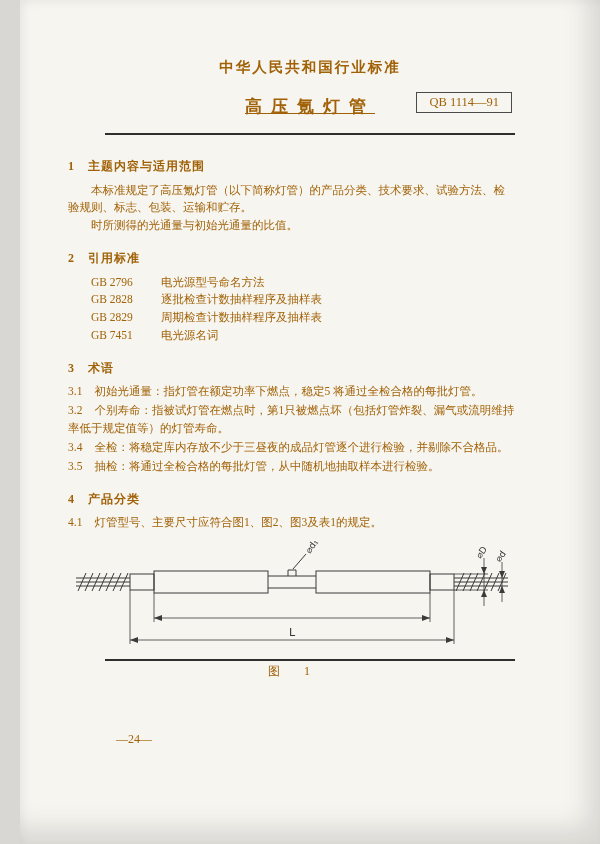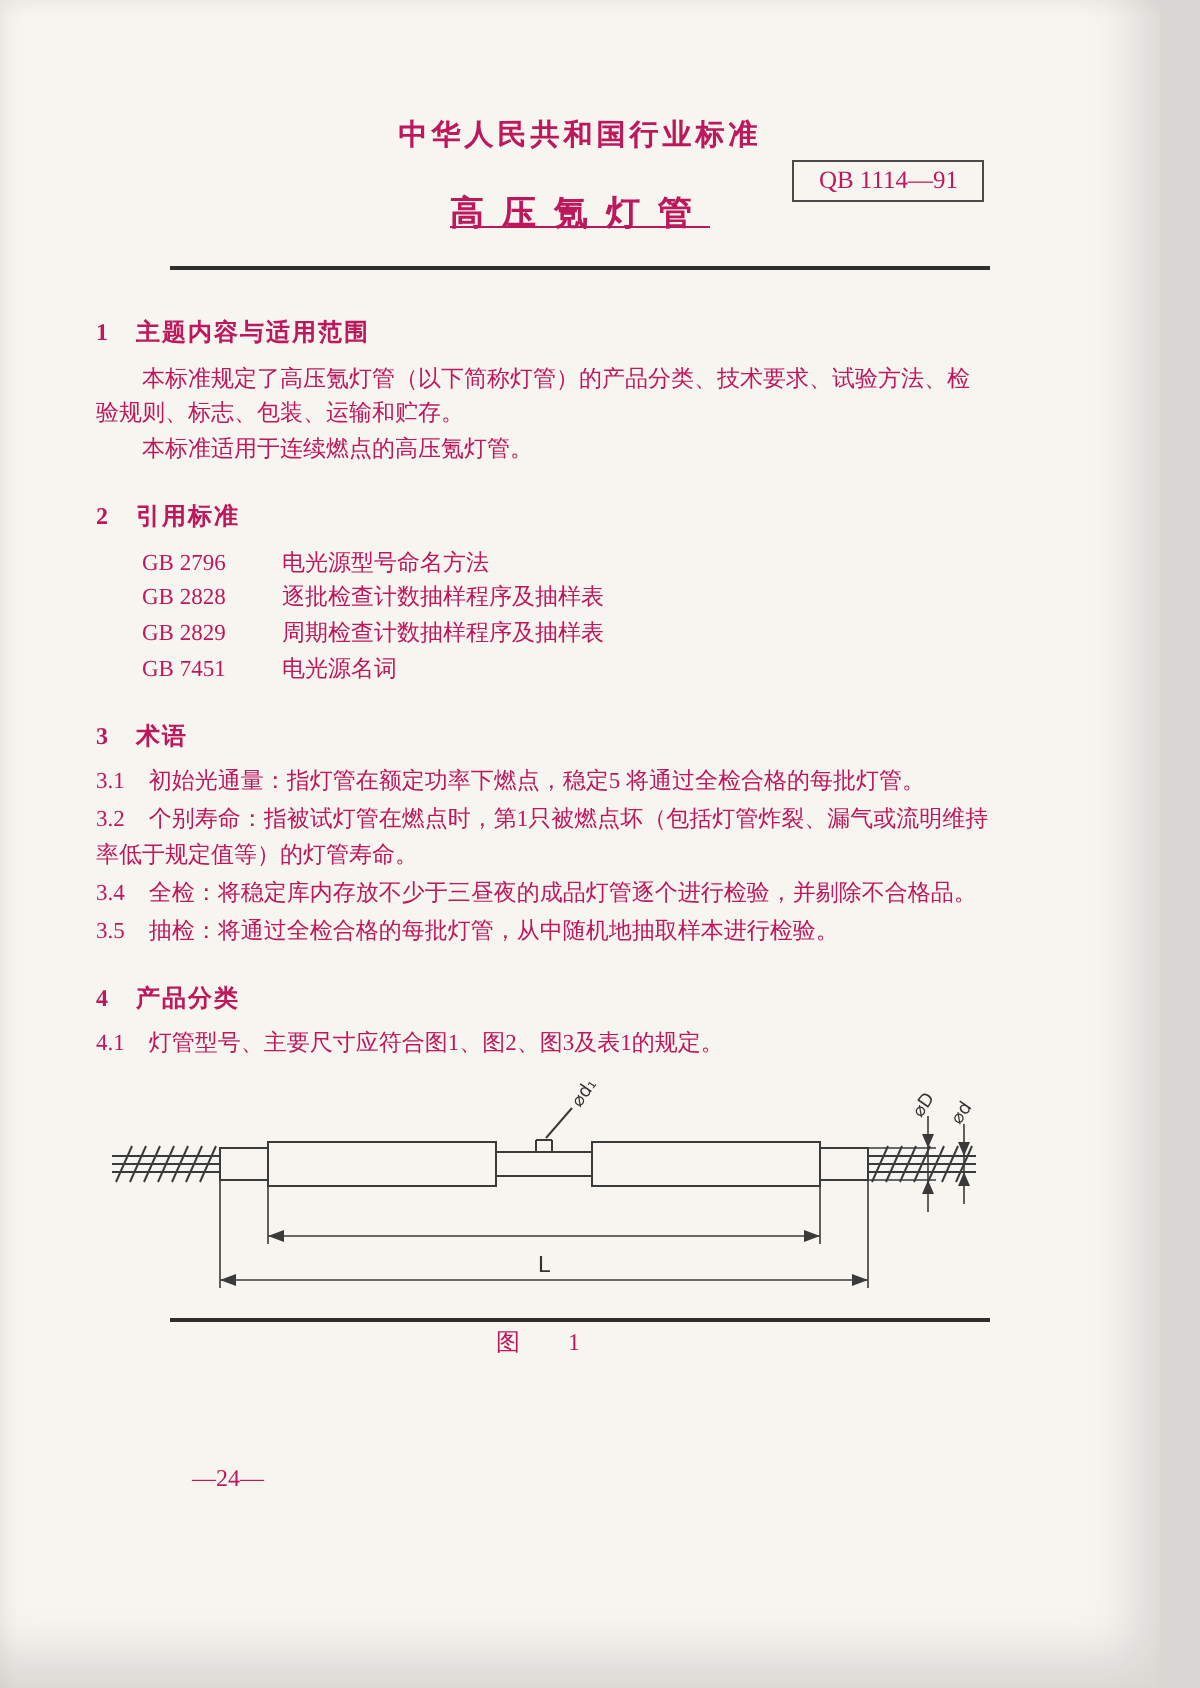--- a/index.html
+++ b/index.html
@@ -5,25 +5,25 @@
   * { margin:0; padding:0; box-sizing:border-box; }
   html,body { width:600px; height:844px; }
   body {
     font-family:"Liberation Serif","DejaVu Serif",serif;
     background:#d9d7d3;
   }
   .page {
     position:relative; width:580px; height:844px;
     background:#f7f5f0;
     box-shadow: inset -12px -16px 26px rgba(0,0,0,0.12), inset 3px 3px 8px rgba(0,0,0,0.04);
-    color:#be185d; overflow:hidden;
+    color:#a16207; overflow:hidden;margin-left:20px;
   }
   .std-class { text-align:center; padding-top:58px; font-size:14.5px; font-weight:bold; letter-spacing:2px; }
   .doc-number-box {
-    position:absolute; top:80px; right:88px;
+    position:absolute; top:92px; right:88px;
     border:1px solid #4a4a4a; padding:2px 12px; font-size:12.5px; background:transparent;
   }
   .doc-title { text-align:center; margin-top:18px; font-size:17px; font-weight:bold; letter-spacing:9px;text-decoration:underline; }
   .top-rule { margin:15px 85px 0; border-top:2px solid #2e2e2e; height:0; }
   .content { padding:8px 84px 0 48px; font-size:11.5px; line-height:1.55; }
   h2.sec { font-size:12px; font-weight:bold; margin-top:14px; margin-bottom:6px; letter-spacing:1px; }
   p.body-para { text-indent:2em; }
   p.ref-item { padding-left:2em; }
   .ref-code { display:inline-block; min-width:60px; margin-right:10px; }
   p.term-item { margin-top:1px; }
@@ -52,21 +52,21 @@
   </div>
 
   <div class="doc-title">高压氪灯管</div>
 
   <div class="top-rule"></div>
 
   <div class="content">
 
     <h2 class="sec">1　主题内容与适用范围</h2>
     <p class="body-para">本标准规定了高压氪灯管（以下简称灯管）的产品分类、技术要求、试验方法、检验规则、标志、包装、运输和贮存。</p>
-    <p class="body-para">本标准适用于连续燃点的高压氪灯管。</p>
+    <p class="body-para">时所测得的光通量与初始光通量的比值。</p>
 
     <h2 class="sec">2　引用标准</h2>
     <p class="ref-item">
       <span class="ref-code">GB 2796</span><span>电光源型号命名方法</span>
     </p>
     <p class="ref-item">
       <span class="ref-code">GB 2828</span><span>逐批检查计数抽样程序及抽样表</span>
     </p>
     <p class="ref-item">
       <span class="ref-code">GB 2829</span><span>周期检查计数抽样程序及抽样表</span>

